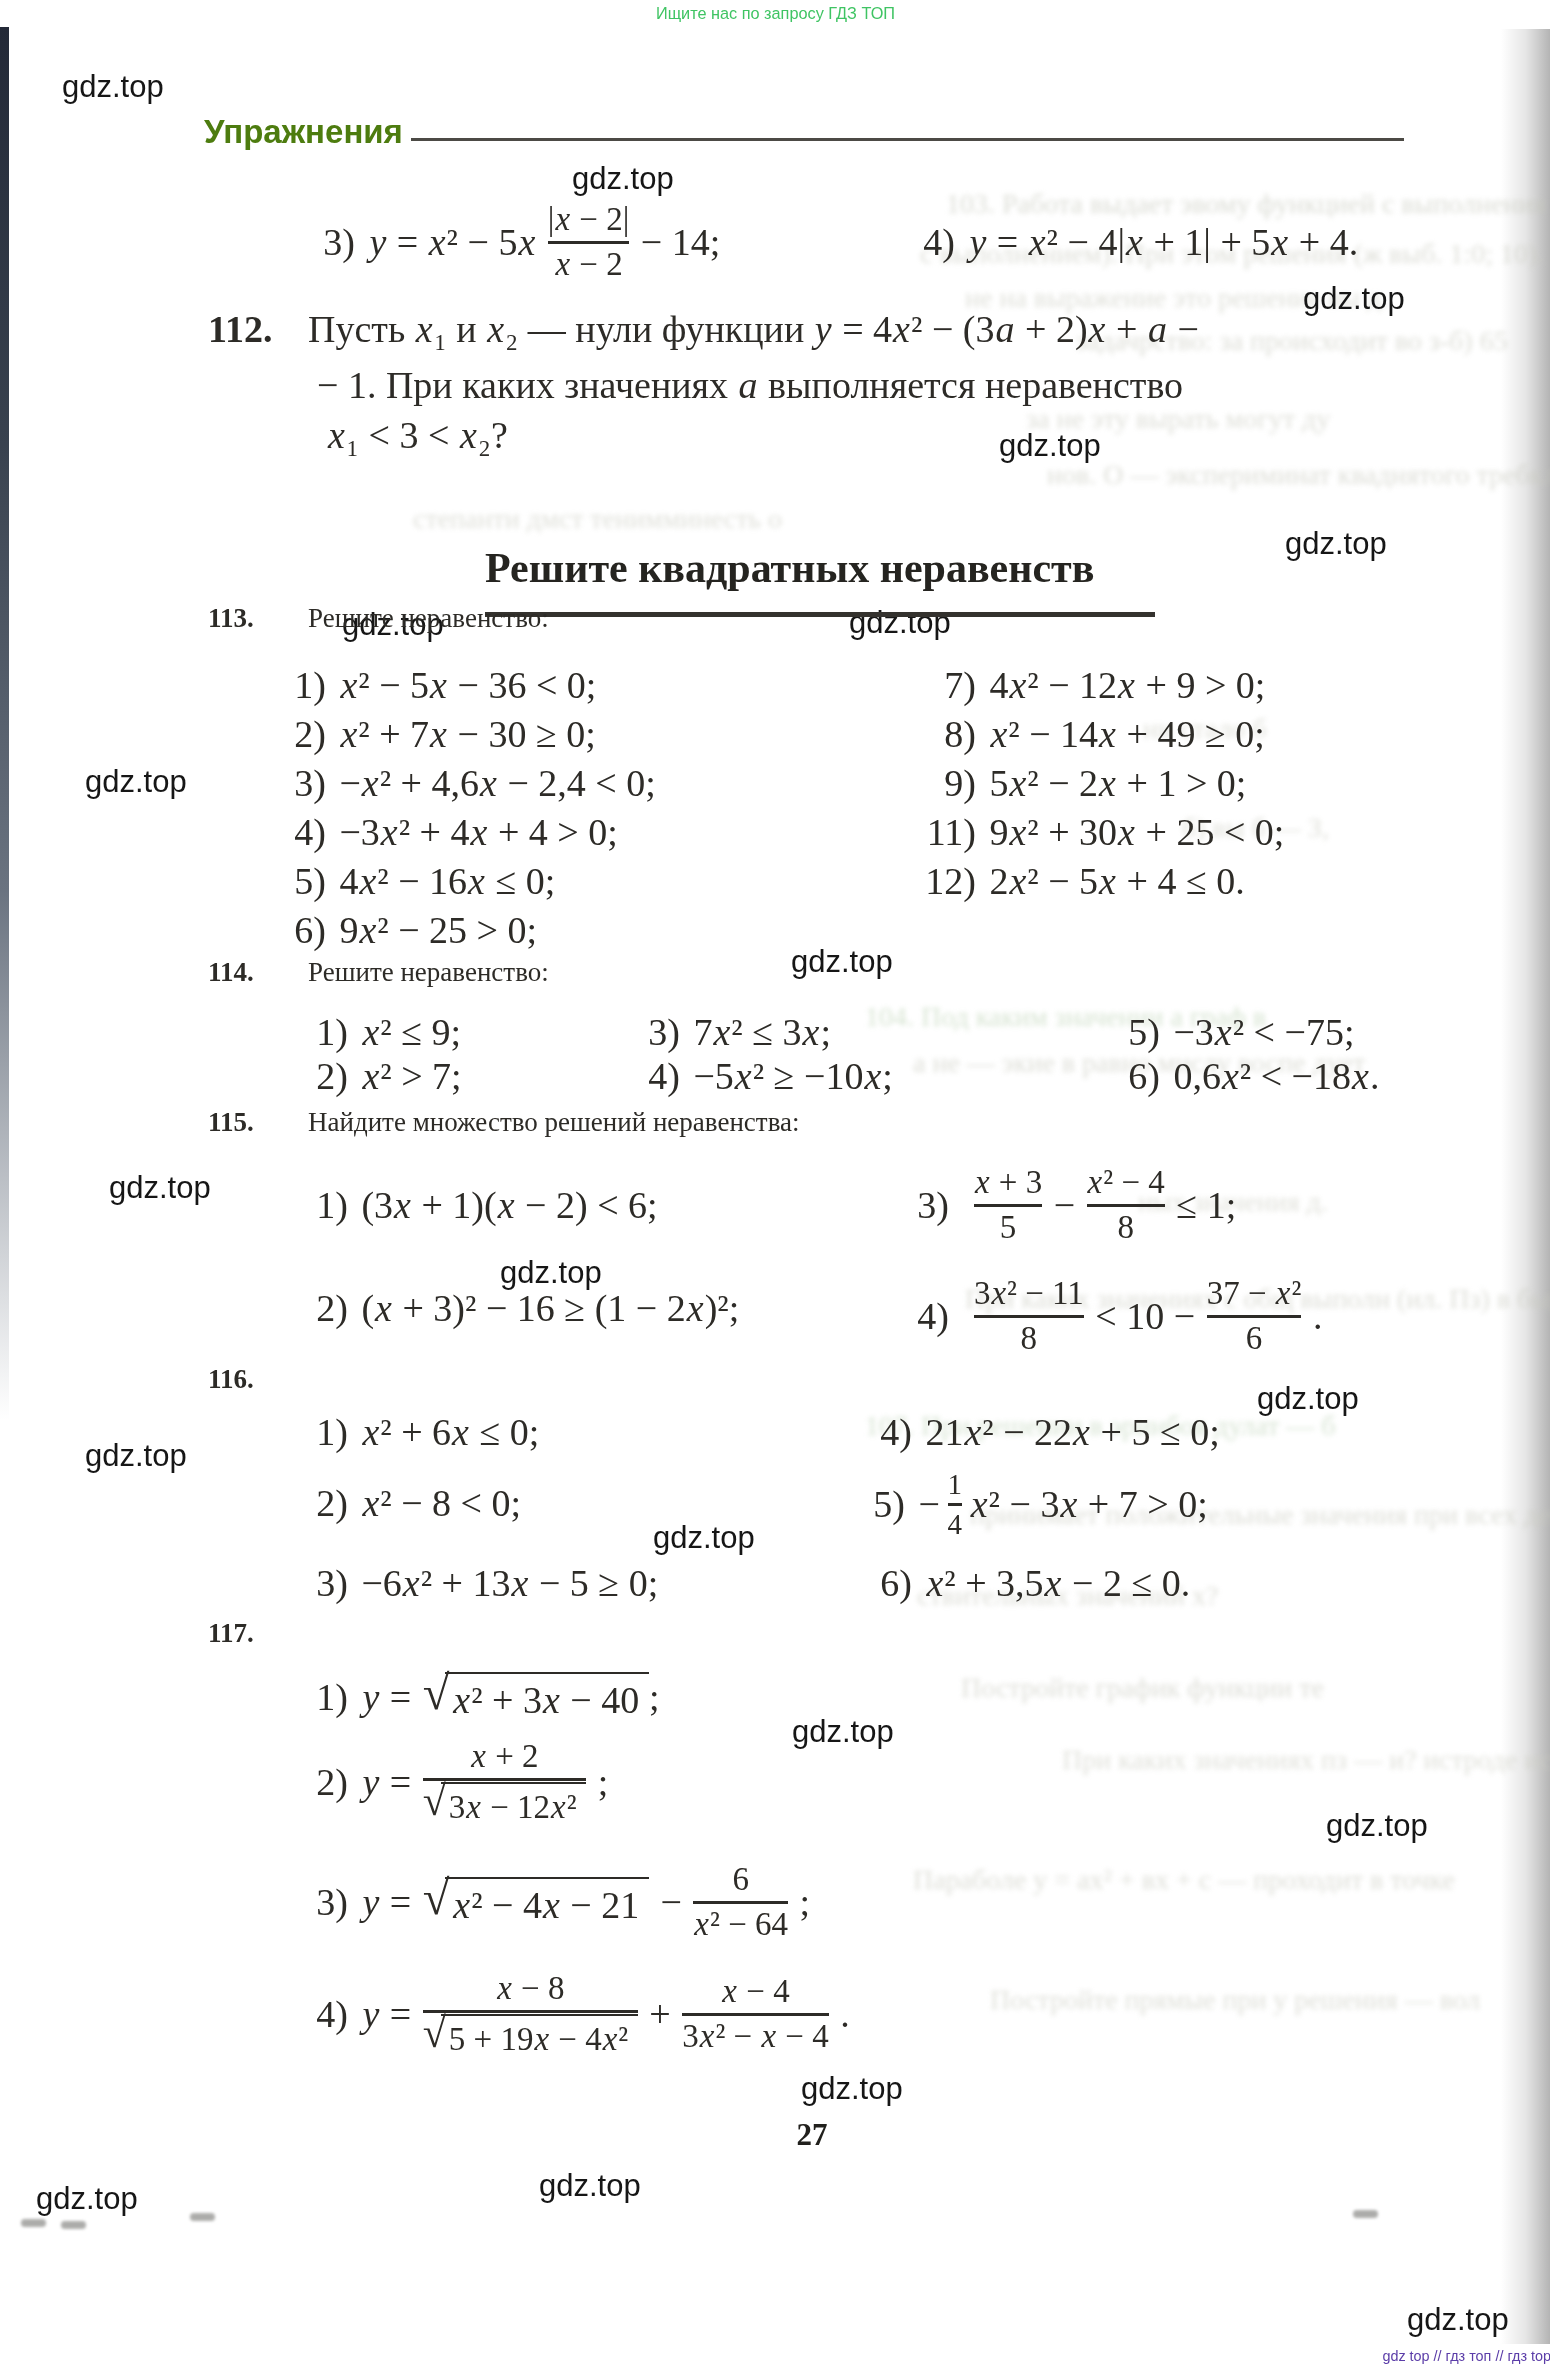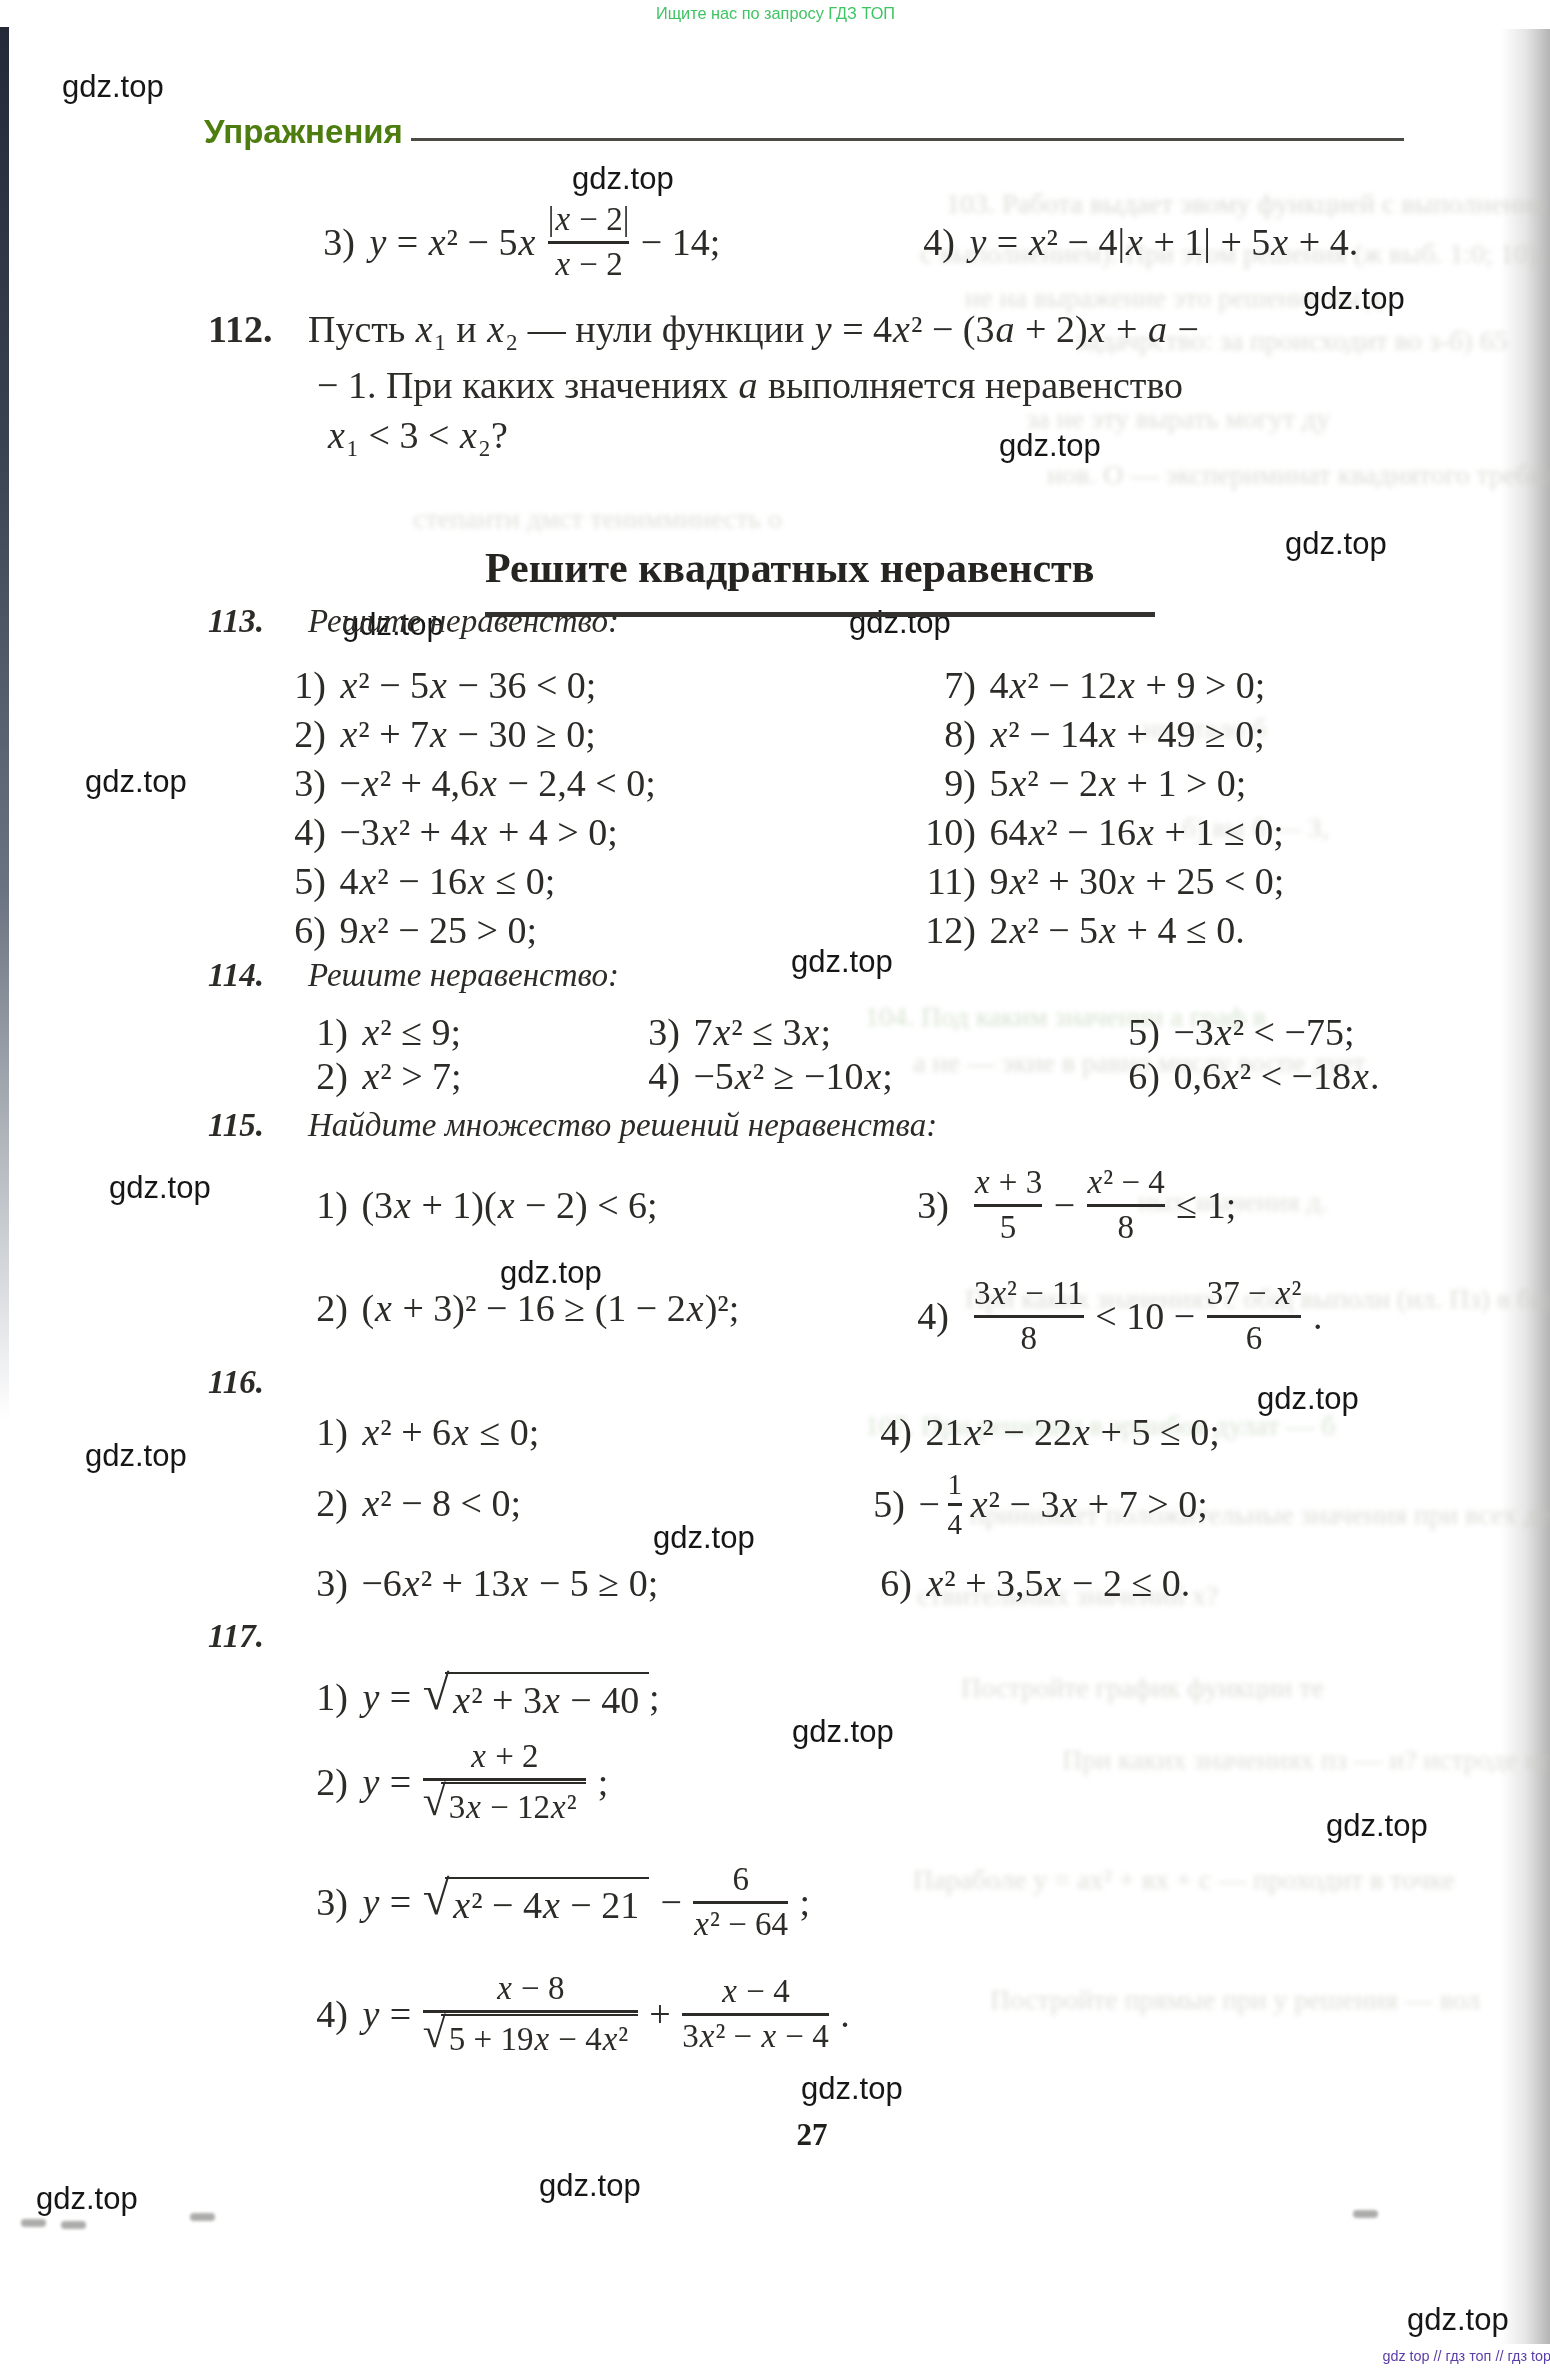--- a/index.html
+++ b/index.html
@@ -27,21 +27,21 @@
         color:var(--wm);white-space:nowrap;}
   .ghost{position:absolute;font:28px "Liberation Serif",serif;filter:blur(2.4px);opacity:.62;
         white-space:nowrap;}
   .speck{position:absolute;width:25px;height:7.7px;background:#6a6a66;border-radius:3.8px;
         filter:blur(1.4px);opacity:.55;}
   .hdr{position:absolute;font:bold 33px "Liberation Sans","DejaVu Sans",sans-serif;color:#4d7c0f;}
   .hdr-rule{position:absolute;height:2.9px;background:#4c4a45;}
   .sect{position:absolute;font:bold 42px "Liberation Serif","DejaVu Serif",serif;color:#252420;
         white-space:nowrap;}
   .sect-rule{position:absolute;height:4.8px;background:#34322e;}
-  .phead{position:absolute;display:flex;align-items:flex-end;font-size:33px;white-space:nowrap;font-style:italic;}
+  .phead{position:absolute;display:flex;align-items:flex-end;font-size:27px;white-space:nowrap;}
   .pnum{font-weight:bold;display:inline-block;width:100px;}
   .ptit{}
   .item{position:absolute;display:flex;align-items:center;white-space:nowrap;font-size:38px;}
   .irow{height:49px;display:flex;align-items:center;white-space:nowrap;font-size:38px;}
   .col{position:absolute;}
   .lbl{display:inline-block;text-align:right;margin-right:13.4px;}
   .w44{width:42px;} .w80{width:77px;}
   .mth i{font-style:italic;padding:0 1px;}
   .gap{display:inline-block;width:11.5px;}
   .frac{display:inline-flex;flex-direction:column;align-items:center;margin:0 11.5px;
@@ -182,24 +182,20 @@
     </div>
   <div class="irow">
       <span class="lbl w80">8)</span>
       <span class="mth"><i>x</i>² − 14<i>x</i> + 49 ≥ 0;</span>
     </div>
   <div class="irow">
       <span class="lbl w80">9)</span>
       <span class="mth">5<i>x</i>² − 2<i>x</i> + 1 &gt; 0;</span>
     </div>
   <div class="irow">
-      <span class="lbl w80">10)</span>
-      <span class="mth">64<i>x</i>² − 16<i>x</i> + 1 ≤ 0;</span>
-    </div>
-  <div class="irow">
       <span class="lbl w80">11)</span>
       <span class="mth">9<i>x</i>² + 30<i>x</i> + 25 &lt; 0;</span>
     </div>
   <div class="irow">
       <span class="lbl w80">12)</span>
       <span class="mth">2<i>x</i>² − 5<i>x</i> + 4 ≤ 0.</span>
     </div>
 </div>
 
 <div class="phead" style="left:208px;top:957px">

